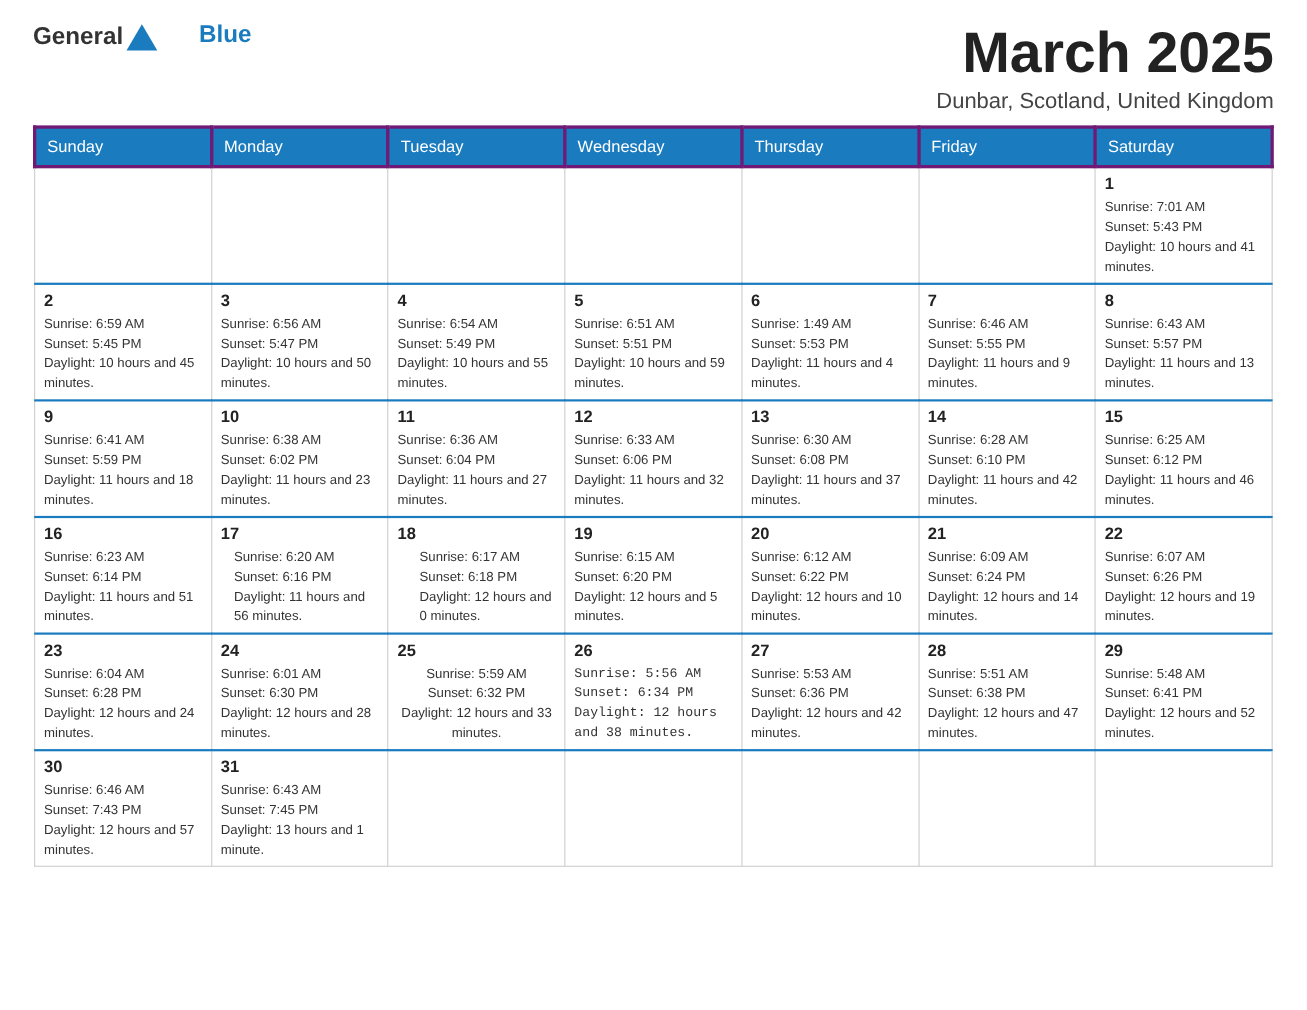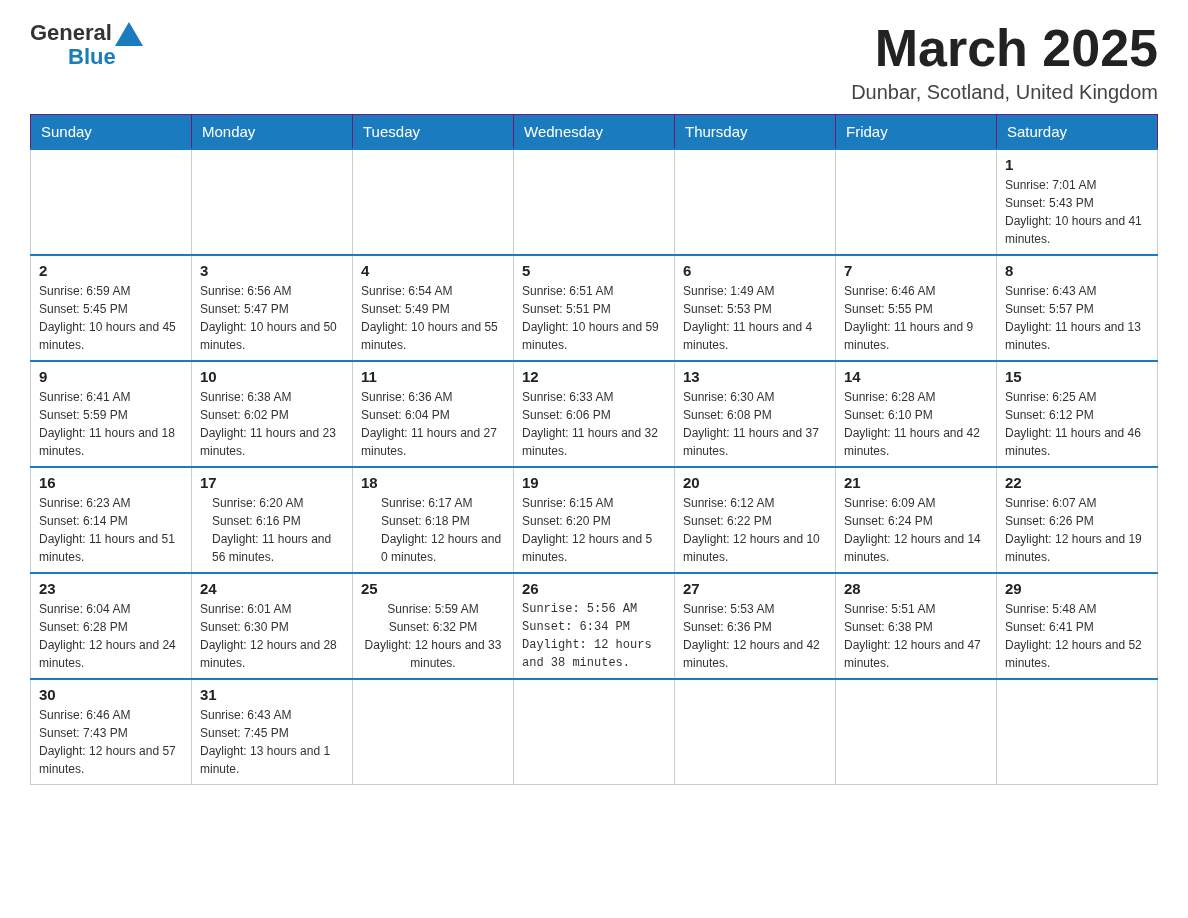--- a/index.html
+++ b/index.html
@@ -11,21 +11,21 @@
       min-height: 918px;
     }
     .header {
       display: flex;
       justify-content: space-between;
       align-items: flex-start;
       margin-bottom: 10px;
     }
     .logo {
       display: flex;
-      flex-direction: column;
+      flex-direction: row;
       align-items: flex-start;
       justify-content: center;
     }
     .logo-top {
       display: flex;
       align-items: center;
     }
     .logo-general {
       font-size: 22px;
       font-weight: bold;
@@ -68,21 +68,21 @@
     }
     .calendar thead tr {
       background-color: #1a7bbf;
     }
     .calendar thead th {
       color: #fff;
       font-size: 15px;
       font-weight: normal;
       padding: 8px 10px;
       text-align: left;
-      border: 1px solid #701a75;
+      border: 3px solid #701a75;
     }
     .calendar tbody td {
       vertical-align: top;
       border: 1px solid #ccc;
       padding: 6px 8px;
       width: 14.28%;
       min-height: 90px;
     }
     .calendar tbody tr {
       border-top: 2px solid #1a7bbf;

